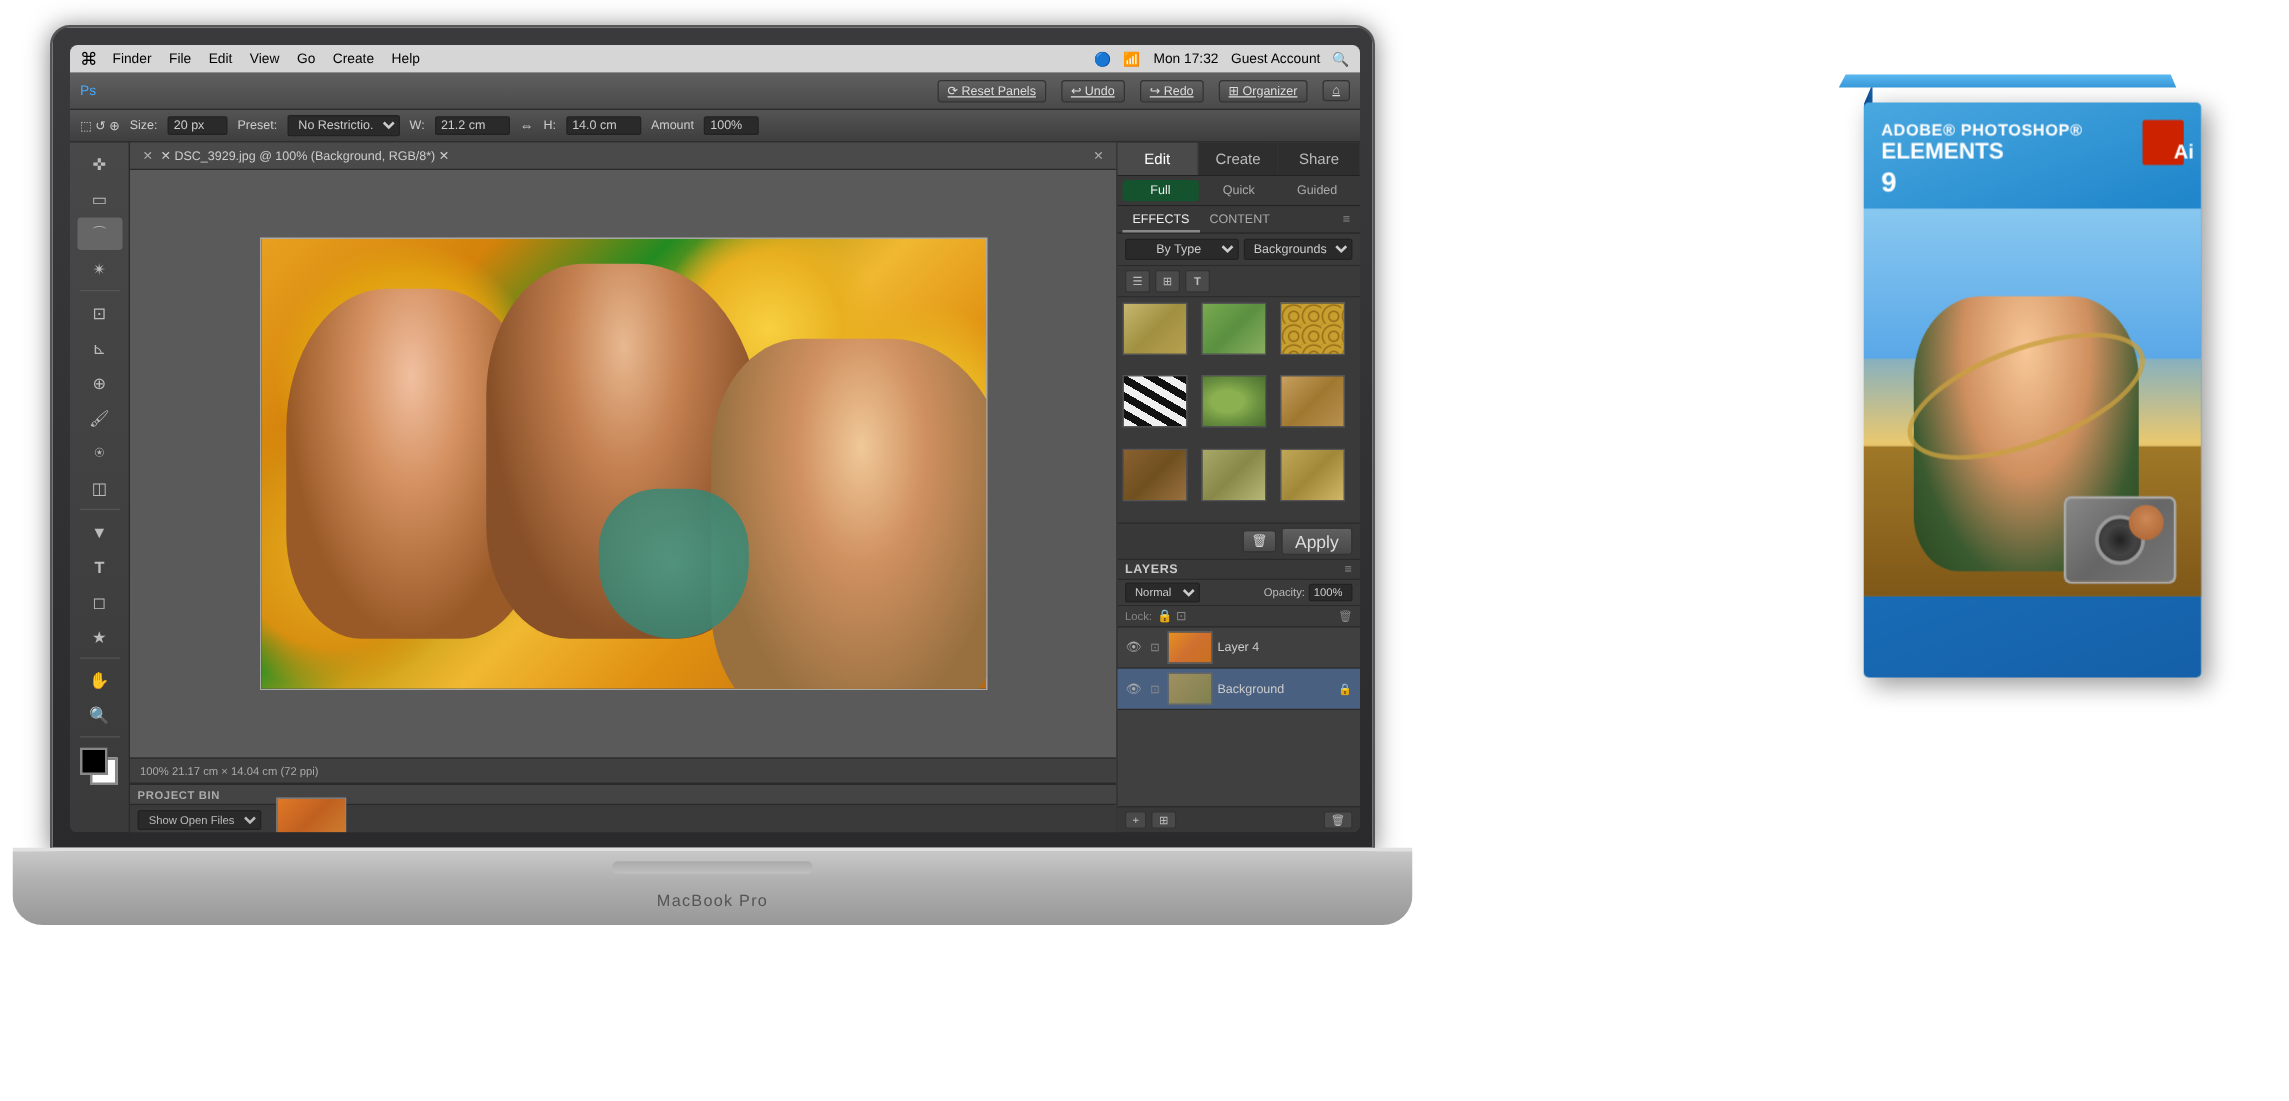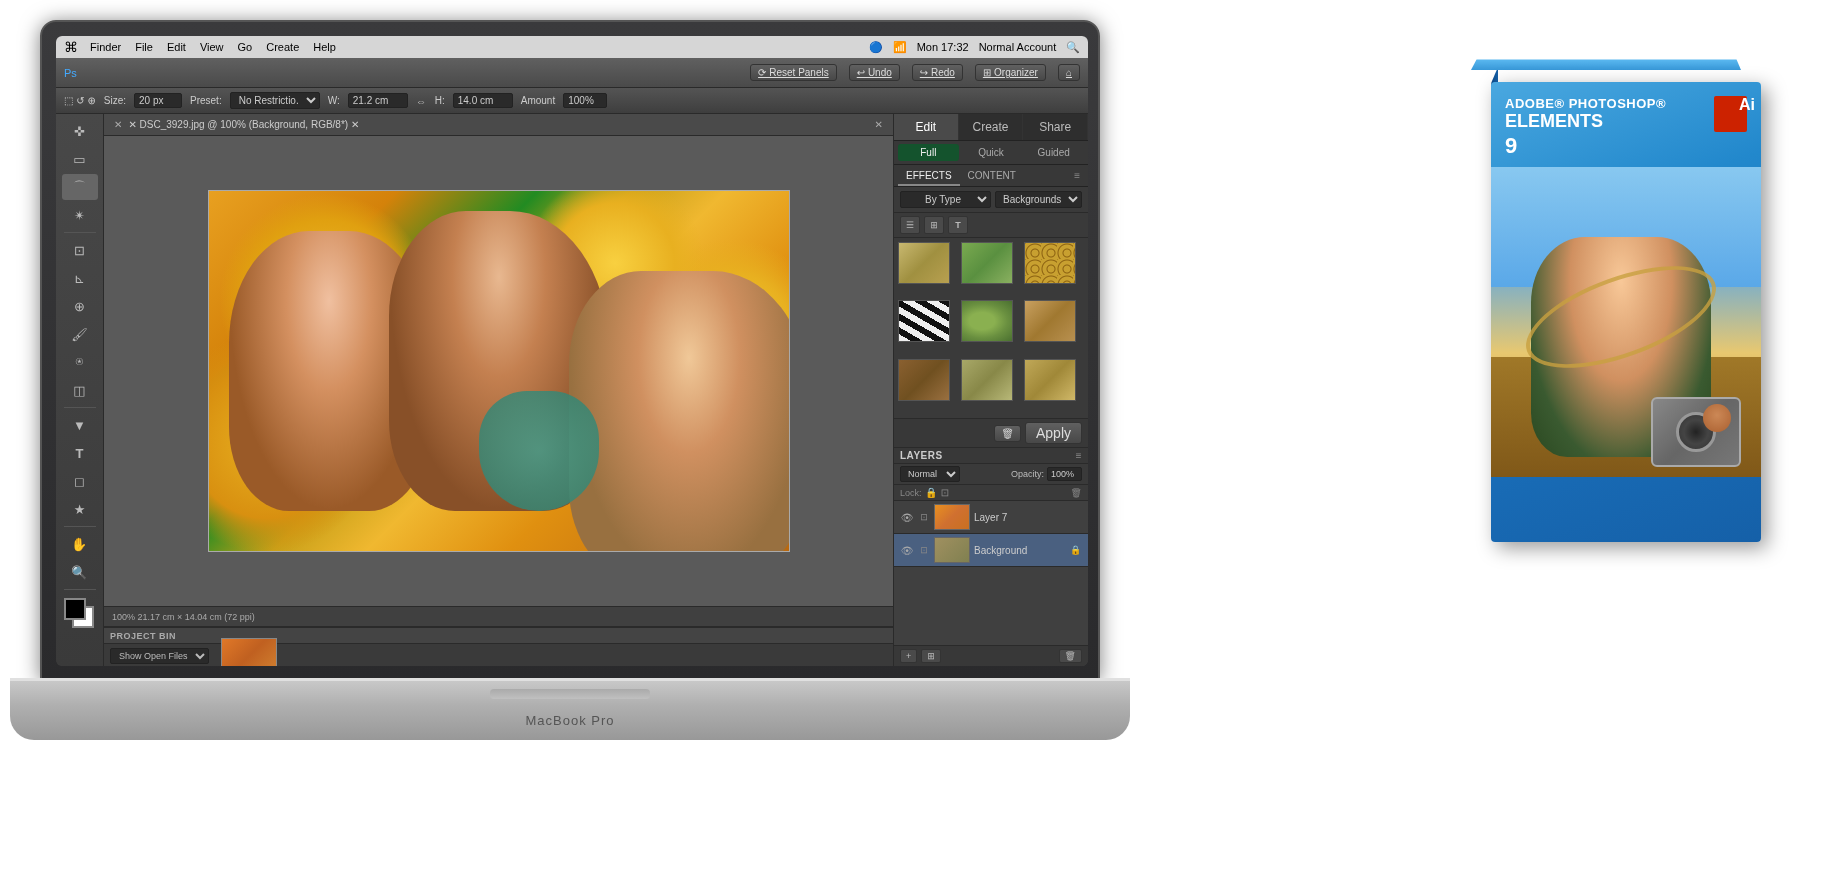--- a/index.html
+++ b/index.html
@@ -692,21 +692,21 @@
       line-height: 1.2;
     }
     .adobe-version {
       font-size: 22px;
       font-weight: bold;
       color: #fff;
     }
     .adobe-reg-logo {
       width: 20px; height: 36px;
       background: #cc2200;
-      display: flex; align-items: flex-start; justify-content: center;
+      display: flex; align-items: flex-end; justify-content: center;
       font-size: 18px; font-weight: bold;
       color: #fff;
       border-radius: 2px;
       flex-shrink: 0;
       padding-left: 33px;
     }
 
     
     .adobe-box-image {
       width: 100%;
@@ -774,21 +774,21 @@
           <span class="menu-bar-item">Edit</span>
           <span class="menu-bar-item">View</span>
           <span class="menu-bar-item">Go</span>
           <span class="menu-bar-item">Create</span>
           <span class="menu-bar-item">Help</span>
         </div>
         <div class="menu-bar-right">
           <span>🔵</span>
           <span>📶</span>
           <span>Mon 17:32</span>
-          <span>Normal Account</span>
+          <span>Guest Account</span>
           <span>🔍</span>
         </div>
       </div>
 
       <div class="ps-ui">
 
         <div class="ps-top-bar">
           <span style="font-size:11px;font-weight:normal;color:#4af;">Ps</span>
           <div class="ps-top-bar-right">
             <button class="ps-btn-small">⟳ Reset Panels</button>
@@ -955,21 +955,21 @@
               <span style="font-size:10px;">🔒 ⊡</span>
               <span style="margin-left:auto;">🗑</span>
             </div>
 
             <div class="ps-layer-item">
               <div class="ps-layer-eye">👁</div>
               <div class="ps-layer-icon">⊡</div>
               <div class="ps-layer-thumb">
                 <div class="ps-layer-thumb-photo"></div>
               </div>
-              <span class="ps-layer-name">Layer 7</span>
+              <span class="ps-layer-name">Layer 4</span>
             </div>
 
             <div class="ps-layer-item active">
               <div class="ps-layer-eye">👁</div>
               <div class="ps-layer-icon">⊡</div>
               <div class="ps-layer-thumb">
                 <div class="ps-layer-thumb-bg"></div>
               </div>
               <span class="ps-layer-name">Background</span>
               <span class="ps-layer-lock">🔒</span>

